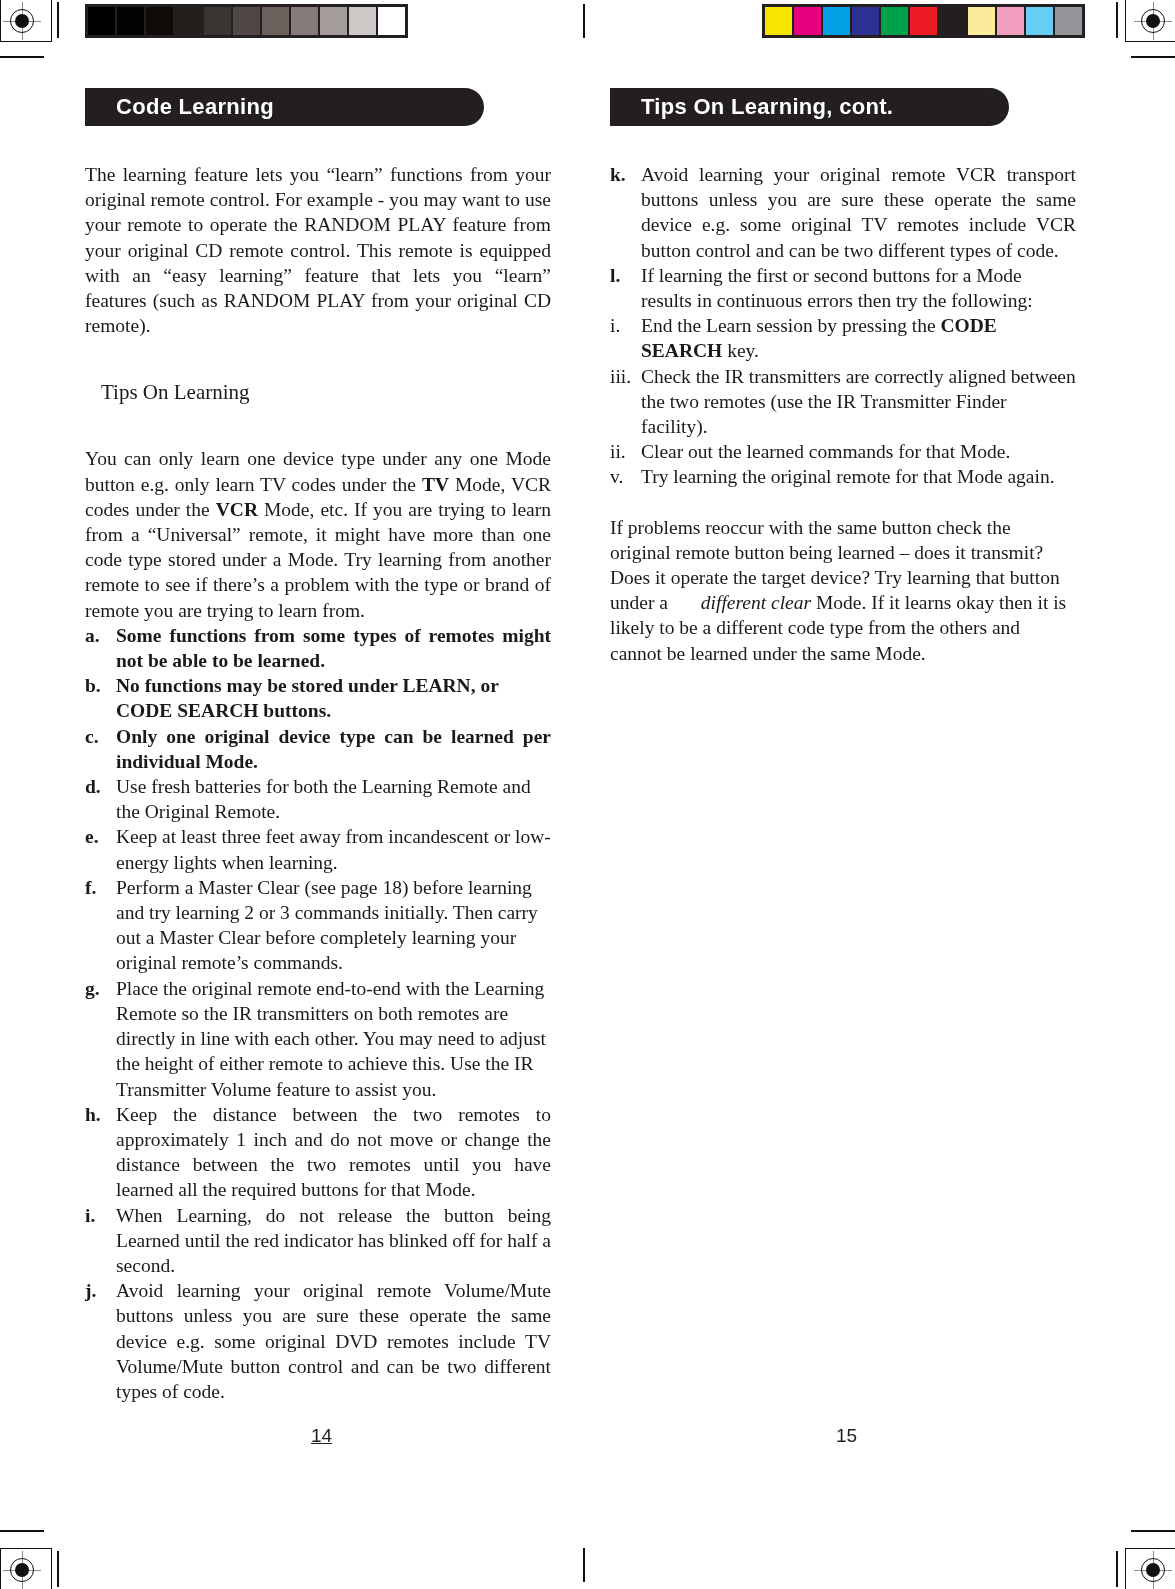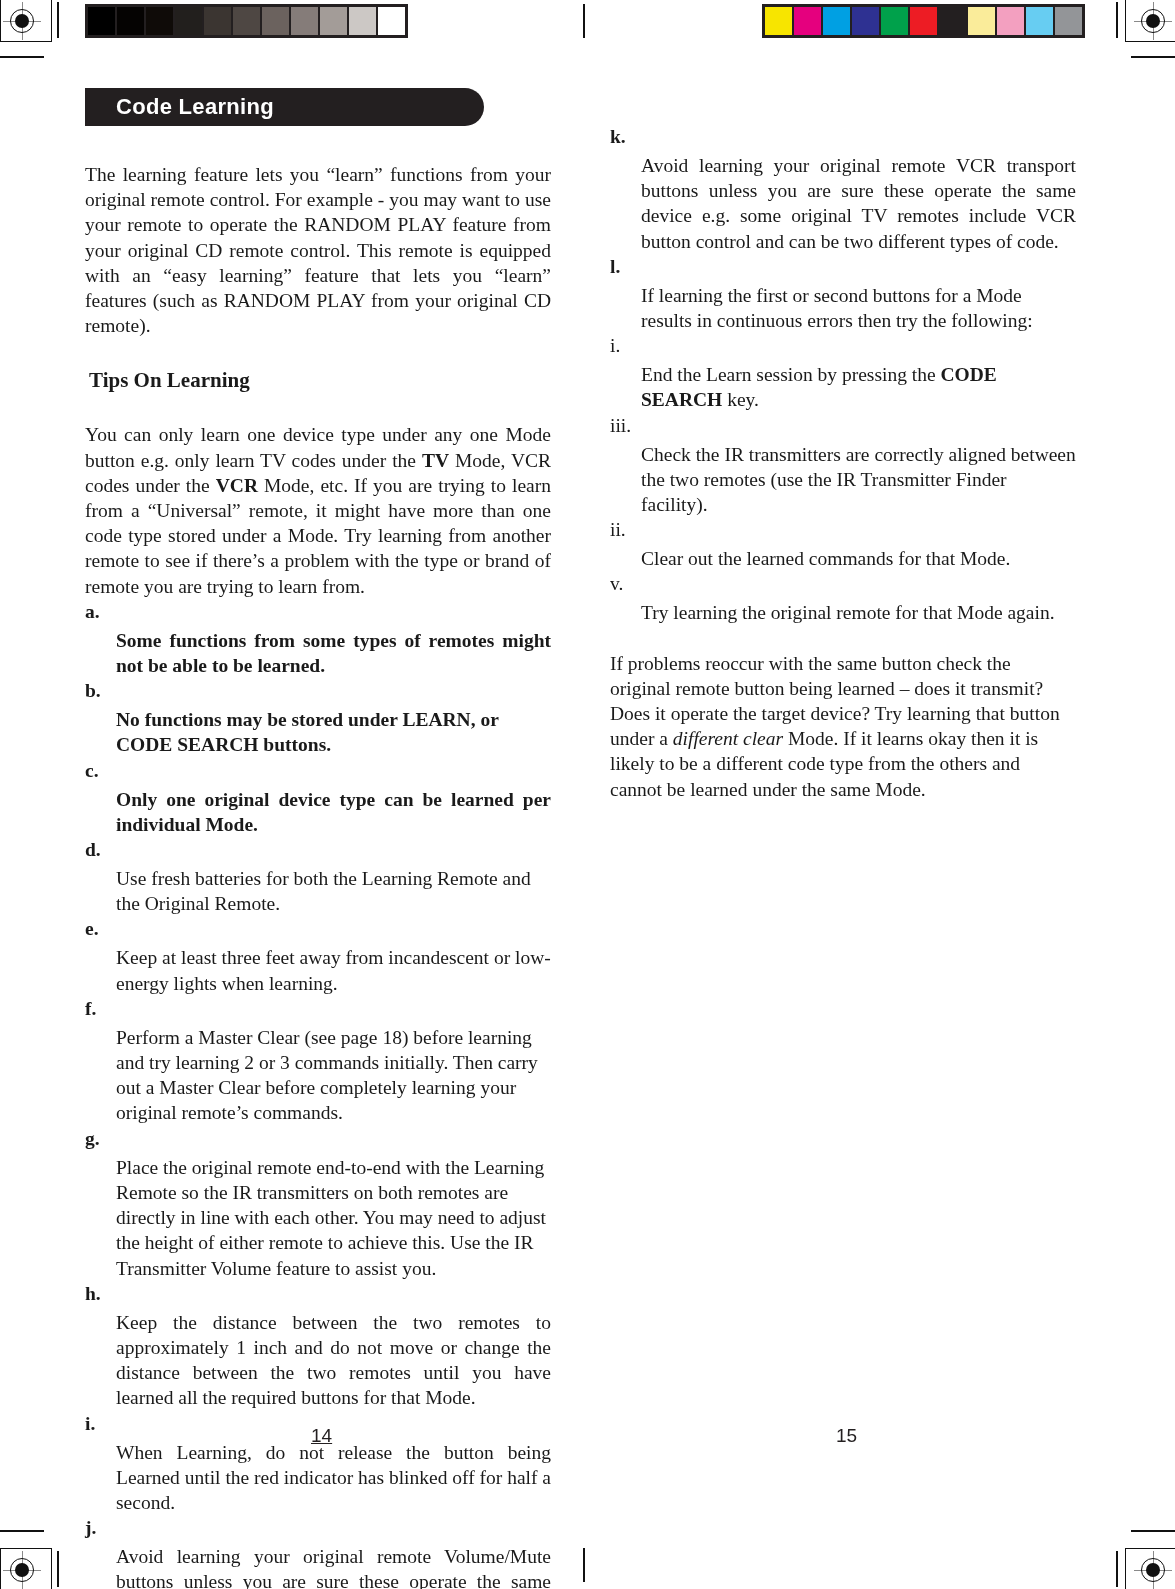--- a/index.html
+++ b/index.html
@@ -110,55 +110,54 @@
     font-size: 19.5px;
     line-height: 25.2px;
     text-align: justify;
     margin: 0;
   }
   .gap-lg { height: 36px; }
   .gap-md { height: 25px; }
 
   h2.subhead {
     font-size: 21px;
-    font-weight: bold;
-    margin: 4px;
+    font-weight: normal;
+    margin: 16px;
     line-height: 26px;
   }
 
   
   .list { margin: 0; padding: 0; }
   .li {
     display: flex;
     align-items: flex-start;
     font-size: 19.5px;
     line-height: 25.2px;
   }
   .li .marker {
     flex: 0 0 auto;
     font-weight: bold;
     width: 31px;
     text-align: left;
   }
   .li .txt {
     flex: 1 1 auto;
     text-align: justify;
-    margin-top: 29px;
   }
   .li.bold .txt { font-weight: bold; }
   .li.bold .marker { font-weight: bold; }
 
   .li.roman .marker {
     font-weight: normal;
     width: 31px;
   }
   .nojust { text-align: left !important; }
 
   b.kw { font-weight: bold; }
-  i.em { font-style: italic; }
+  i.em { font-style: italic; margin-left: 28px; }
 
   .page-number {
     position: absolute;
     font-family: "Liberation Sans", sans-serif;
     font-size: 19px;
     color: #231f20;
   }
 </style>
 </head>
 <body>
@@ -295,20 +294,21 @@
         <span class="txt">Avoid learning your original remote Volume/Mute buttons unless you are sure these operate the same device e.g. some original DVD remotes include TV Volume/Mute button control and can be two different types of code.</span>
       </div>
 
     </div>
   </div>
 
   <div class="page-number" style="left:311px; top:1425px;text-decoration:underline;">14</div>
 
   <div class="page page-right">
 
+    <div class="section-header">Tips On Learning, cont.</div>
 
     <div class="gap-lg"></div>
 
     <div class="list">
 
       <div class="li">
         <span class="marker">k.</span>
         <span class="txt">Avoid learning your original remote VCR transport buttons unless you are sure these operate the same device e.g. some original TV remotes include VCR button control and can be two different types of code.</span>
       </div>
       <div class="li">

